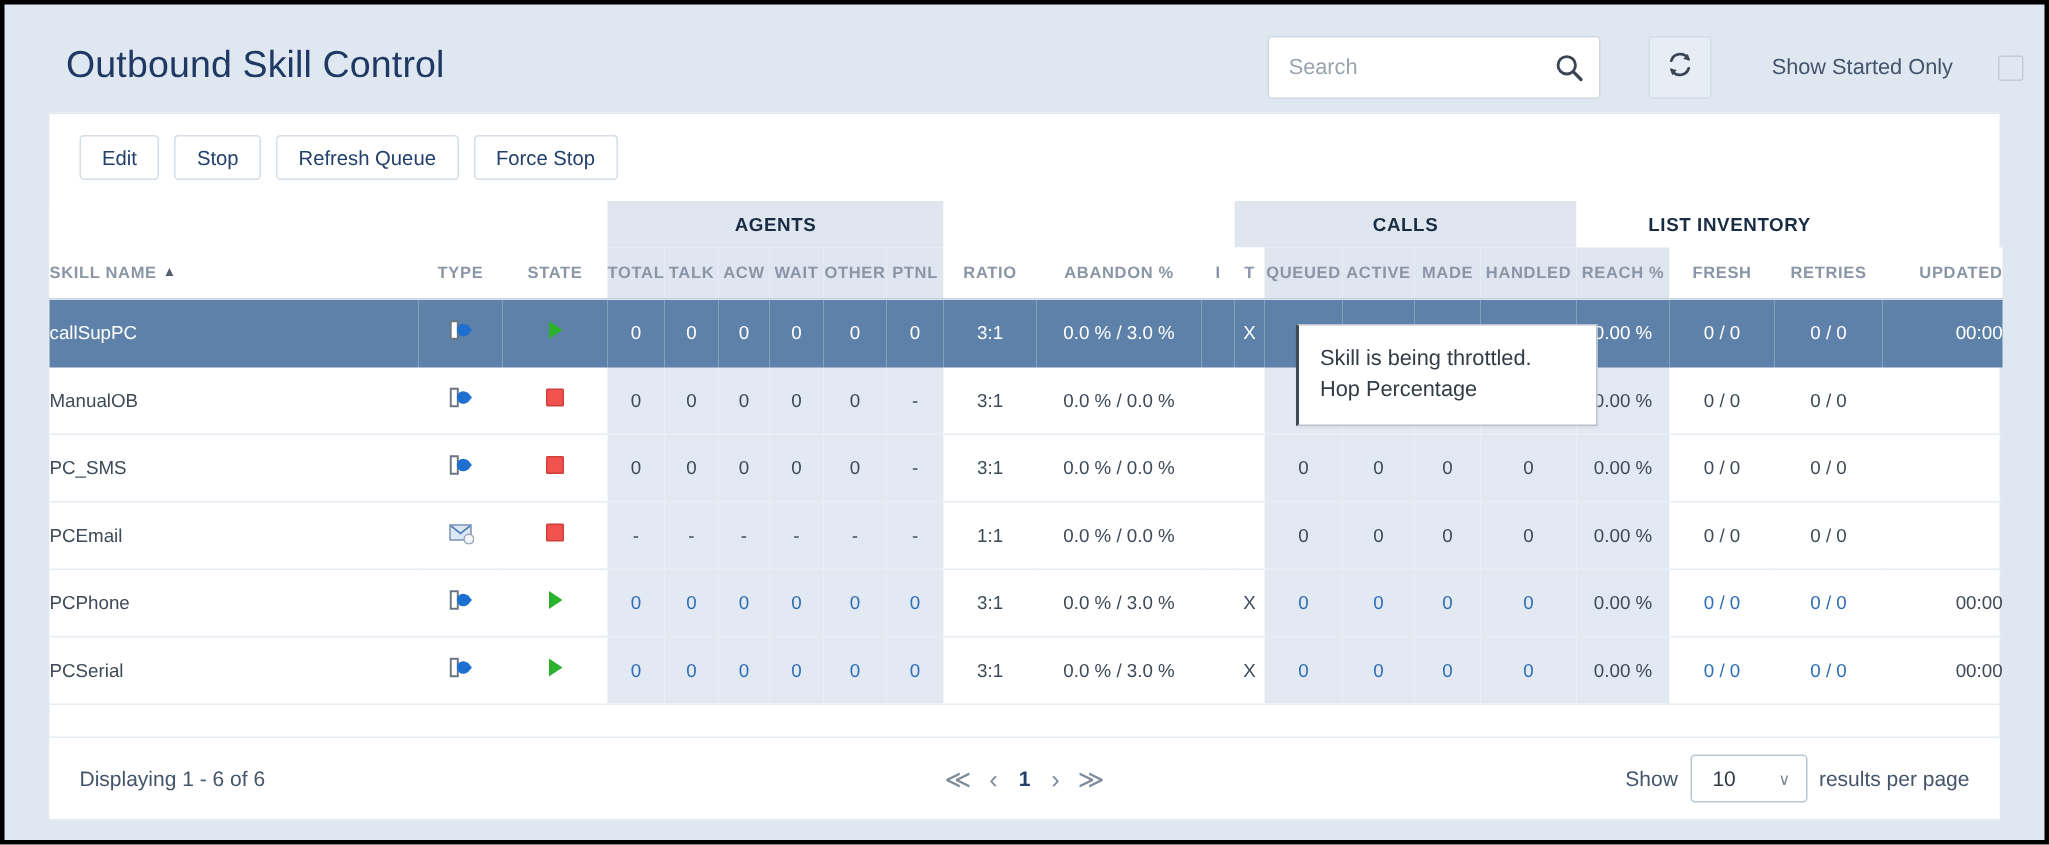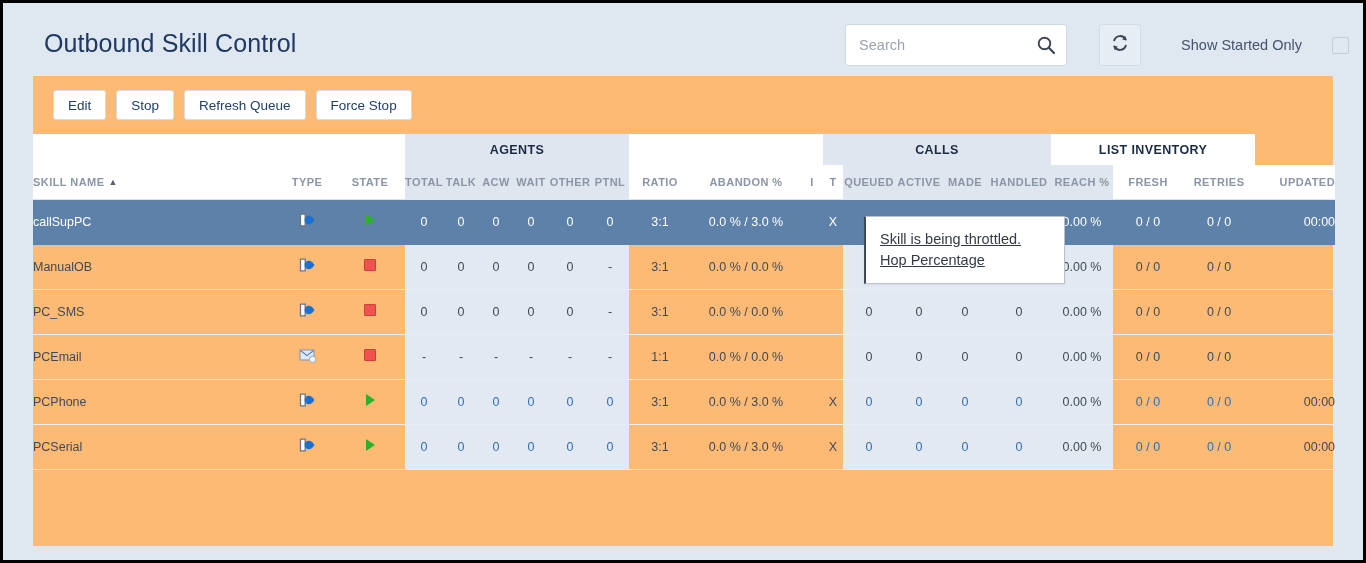--- a/index.html
+++ b/index.html
@@ -91,21 +91,21 @@
     border: 1px solid #c3ccd8;
     border-radius: 2px;
     cursor: pointer;
   }
 
   
   .card {
     position: absolute;
     left: 29px; top: 72px;
     width: 1302px; height: 472px;
-    background: #fdba74;
+    background: #ffffff;
     border: 1px solid #e2e8f0;
   }
 
   
   .toolbar {
     height: 58px;
     display: flex;
     align-items: center;
     padding-left: 20px;
     gap: 10px;
@@ -221,21 +221,20 @@
     width: 201px;
     background: #ffffff;
     border: 1px solid #b9c2cc;
     border-left: 2px solid #3f4a58;
     padding: 12px 14px 12px 14px;
     font-size: 14.5px;
     line-height: 1.45;
     color: #333b45;
     z-index: 40;
     box-shadow: 0 1px 2px rgba(0,0,0,.06);
-    text-decoration: underline;
   }
 
   
   .footer {
     position: absolute;
     left: 0; right: 0; bottom: 0;
     height: 55px;
     display: flex;
     align-items: center;
     border-top: 1px solid #e7edf4;
@@ -566,15 +565,33 @@
             </tr>
           </tbody>
       </table>
 
       <div class="tooltip">
         <div>Skill is being throttled.</div>
         <div>Hop Percentage</div>
       </div>
     </div>
 
+    <div class="footer">
+      <div class="displaying">Displaying 1 - 6 of 6</div>
+      <div class="pager">
+        <span class="pgbtn">≪</span>
+        <span class="pgbtn">‹</span>
+        <span class="pgnum">1</span>
+        <span class="pgbtn">›</span>
+        <span class="pgbtn">≫</span>
+      </div>
+      <div class="perpage">
+        <span>Show</span>
+        <div class="sel">
+          <span>10</span>
+          <span class="chev">∨</span>
+        </div>
+        <span>results per page</span>
+      </div>
+    </div>
 
   </div>
 </div>
 
 </body></html>

